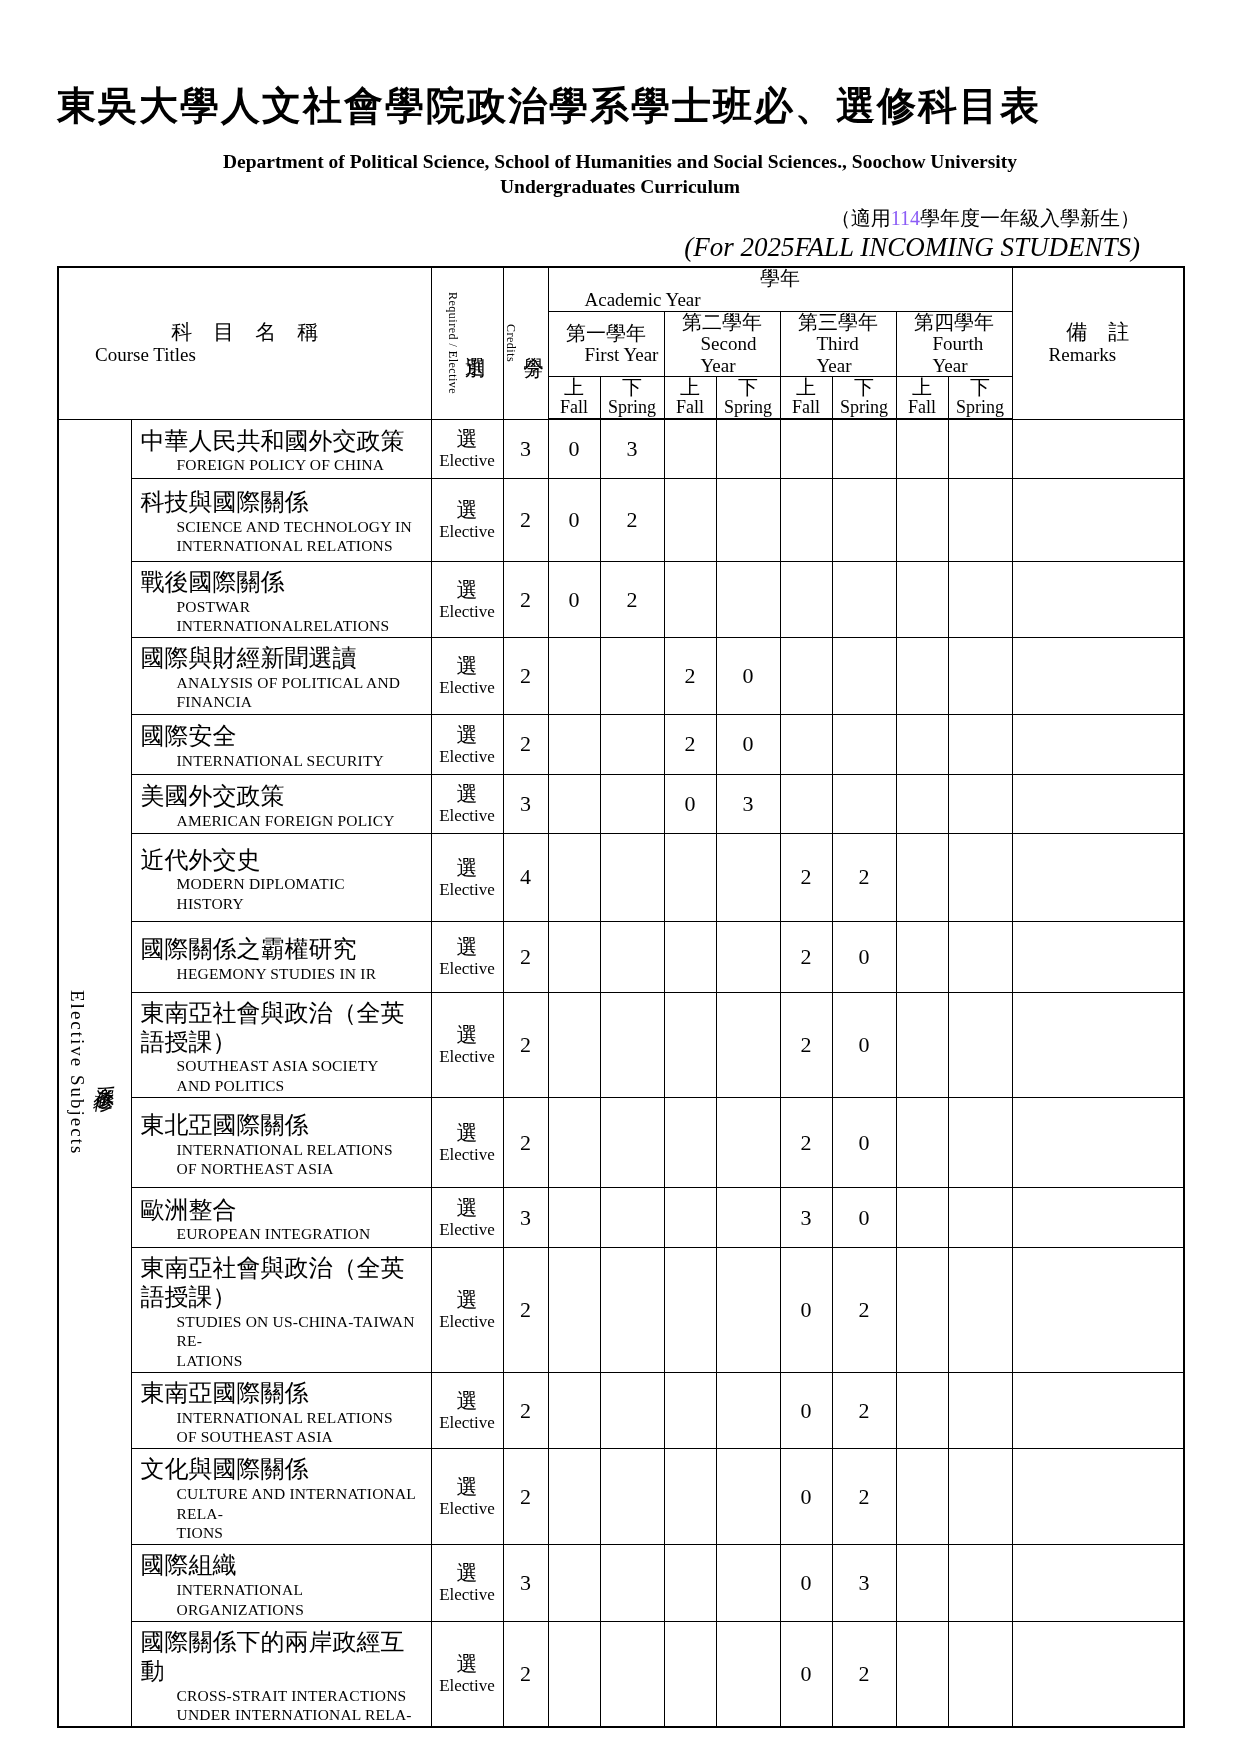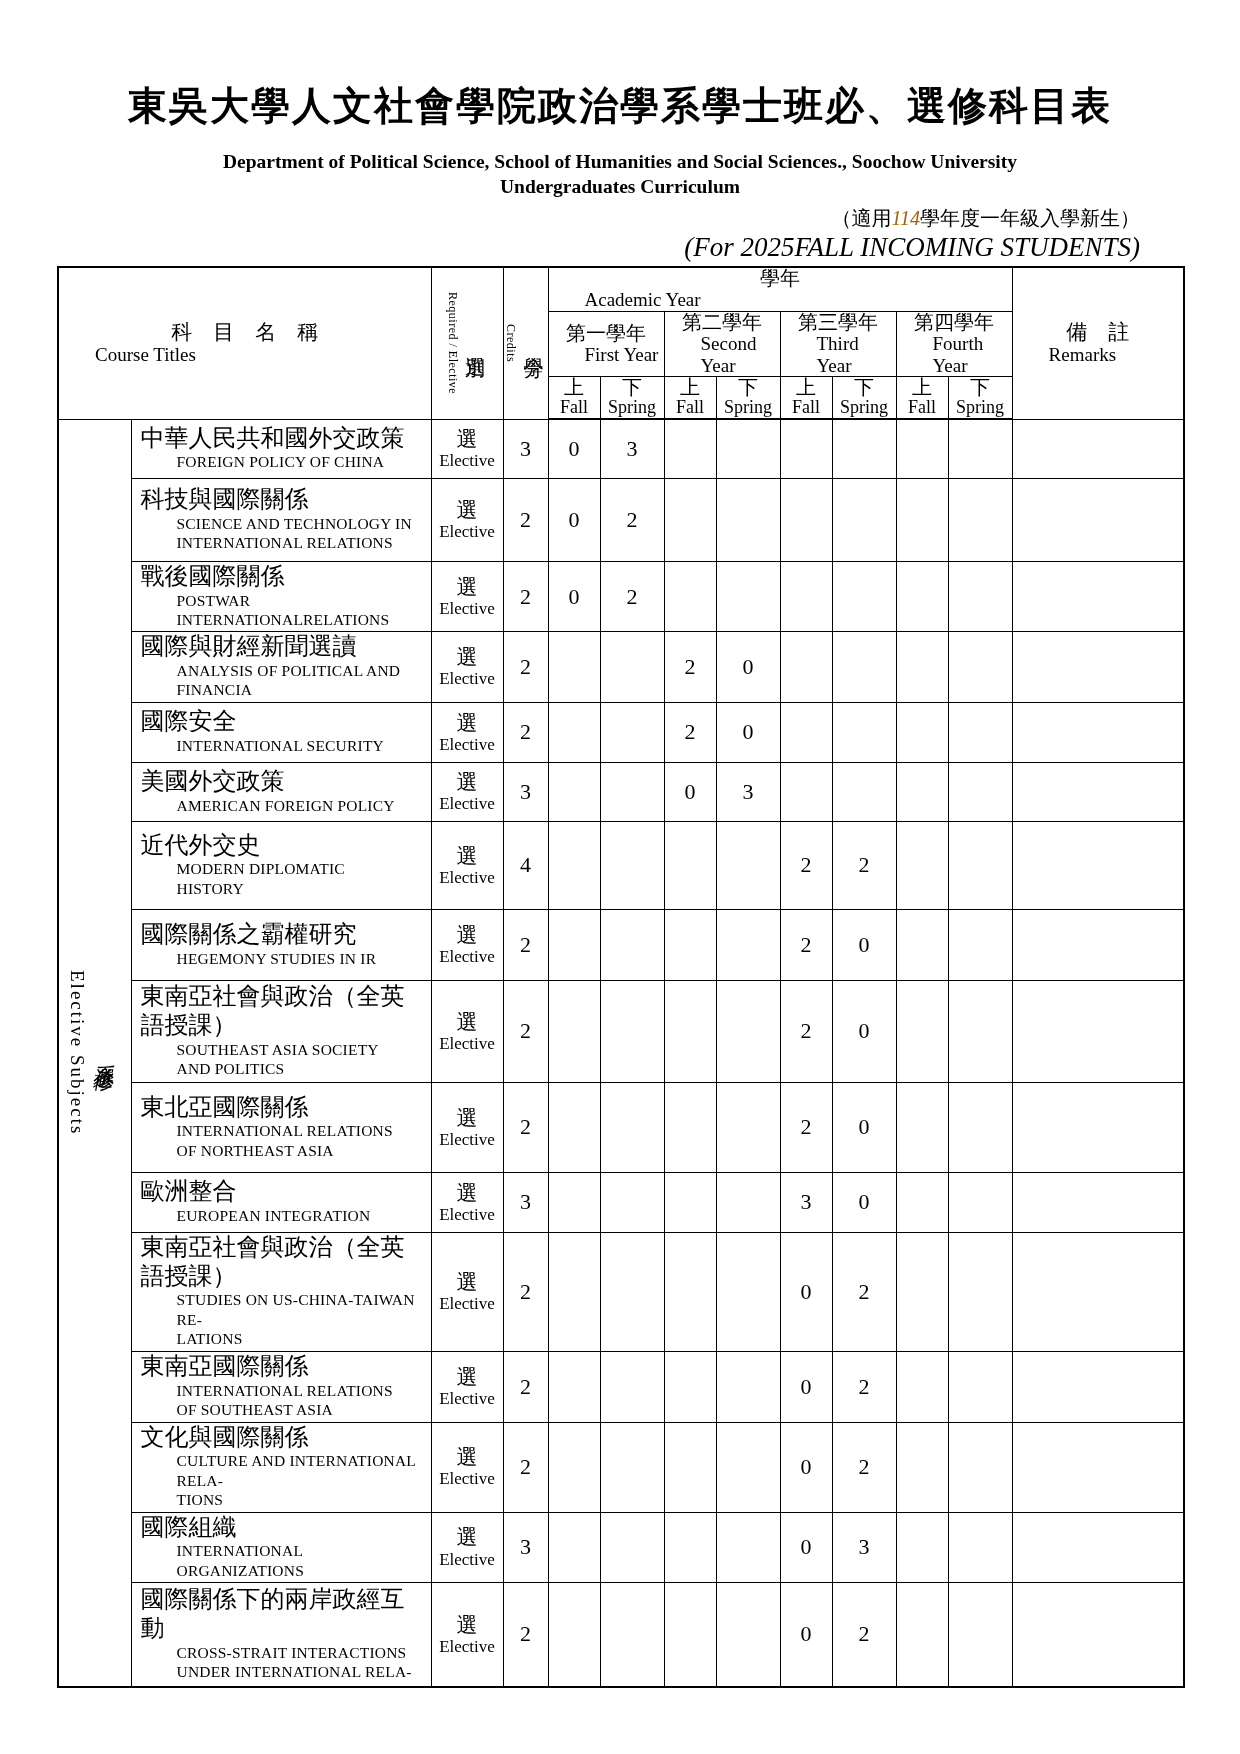--- a/index.html
+++ b/index.html
@@ -2,21 +2,21 @@
 <html><head>
 <meta charset="utf-8">
 <style>
   * { margin:0; padding:0; box-sizing:border-box; }
   html,body { background:#ffffff; }
   body { font-family:"Liberation Serif","DejaVu Serif",serif; color:#000; }
   .page { position:relative; width:1240px; height:1754px; background:#fff; overflow:hidden; }
   .content { width:1126px; margin:0 auto; }
 
   
-  .doc-title { margin-top:84px; text-align:center; font-size:39px; font-weight:bold;
+  .doc-title { margin-top:84px; text-align:left; font-size:39px; font-weight:bold;
                letter-spacing:2px; line-height:1.15; white-space:nowrap; }
   .doc-sub   { text-align:center; font-size:19.5px; font-weight:bold; line-height:1.3; margin-top:20px; }
   .doc-sub2  { text-align:center; font-size:19.5px; font-weight:bold; line-height:1.3; }
   .notes     { text-align:right; padding-right:43px; margin-top:6px; }
   .note-zh   { font-size:20px; line-height:1.25; }
   .note-en   { font-size:27px; font-style:italic; line-height:1.2; }
 
   
   table { border-collapse:collapse; table-layout:fixed; width:1126px;
           border:2px solid #000; margin-top:3px; }
@@ -31,39 +31,39 @@
 
   .vert-pair { display:flex; justify-content:center; align-items:center; gap:3px; height:100%; }
   .vert { writing-mode:vertical-rl; text-orientation:mixed; display:inline-block; }
   .v-en-small { font-size:12px; letter-spacing:0.5px; }
   .v-zh { font-size:20px; letter-spacing:2px; }
 
   .cat-wrap { display:flex; justify-content:center; align-items:center; gap:7px; height:100%; }
   .cat-en { font-size:19px; letter-spacing:2px; }
   .cat-zh { font-size:21px; letter-spacing:3px; transform:skewX(-10deg); }
 
-  td.c-title { padding:0 4px 2px 9px; }
+  td.c-title { padding:6px 4px 2px 9px; }
   .zh { font-size:24px; line-height:1.2; }
   .en { font-size:15.5px; line-height:1.25; white-space:pre-line; letter-spacing:0.2px;margin-left:36px; }
   td.c-type { text-align:center; }
   .t-zh { font-size:21px; line-height:1.15; }
   .t-en { font-size:17px; line-height:1.15; }
   td.c-num { text-align:center; font-size:22px; }
   .footer { text-align:center; font-size:21px; margin-top:92px; }
 </style>
 </head>
 <body>
 
 <div class="page">
   <div class="content">
     <div class="doc-title">東吳大學人文社會學院政治學系學士班必、選修科目表</div>
     <div class="doc-sub">Department of Political Science, School of Humanities and Social Sciences., Soochow University</div>
     <div class="doc-sub2">Undergraduates Curriculum</div>
     <div class="notes">
-      <div class="note-zh"><span>（適用</span><span style="color: #a16207; font-style: italic;">114</span><span>學年度一年級入學新生）</span></div>
+      <div class="note-zh"><span>（適用</span><span style="color: #8b5cf6;">114</span><span>學年度一年級入學新生）</span></div>
       <div class="note-en">(For 2025FALL INCOMING STUDENTS)</div>
     </div>
 
     <table>
       <colgroup>
         <col style="width:73px">
           <col style="width:300px">
           <col style="width:72px">
           <col style="width:45px">
         <col style="width:52px">

